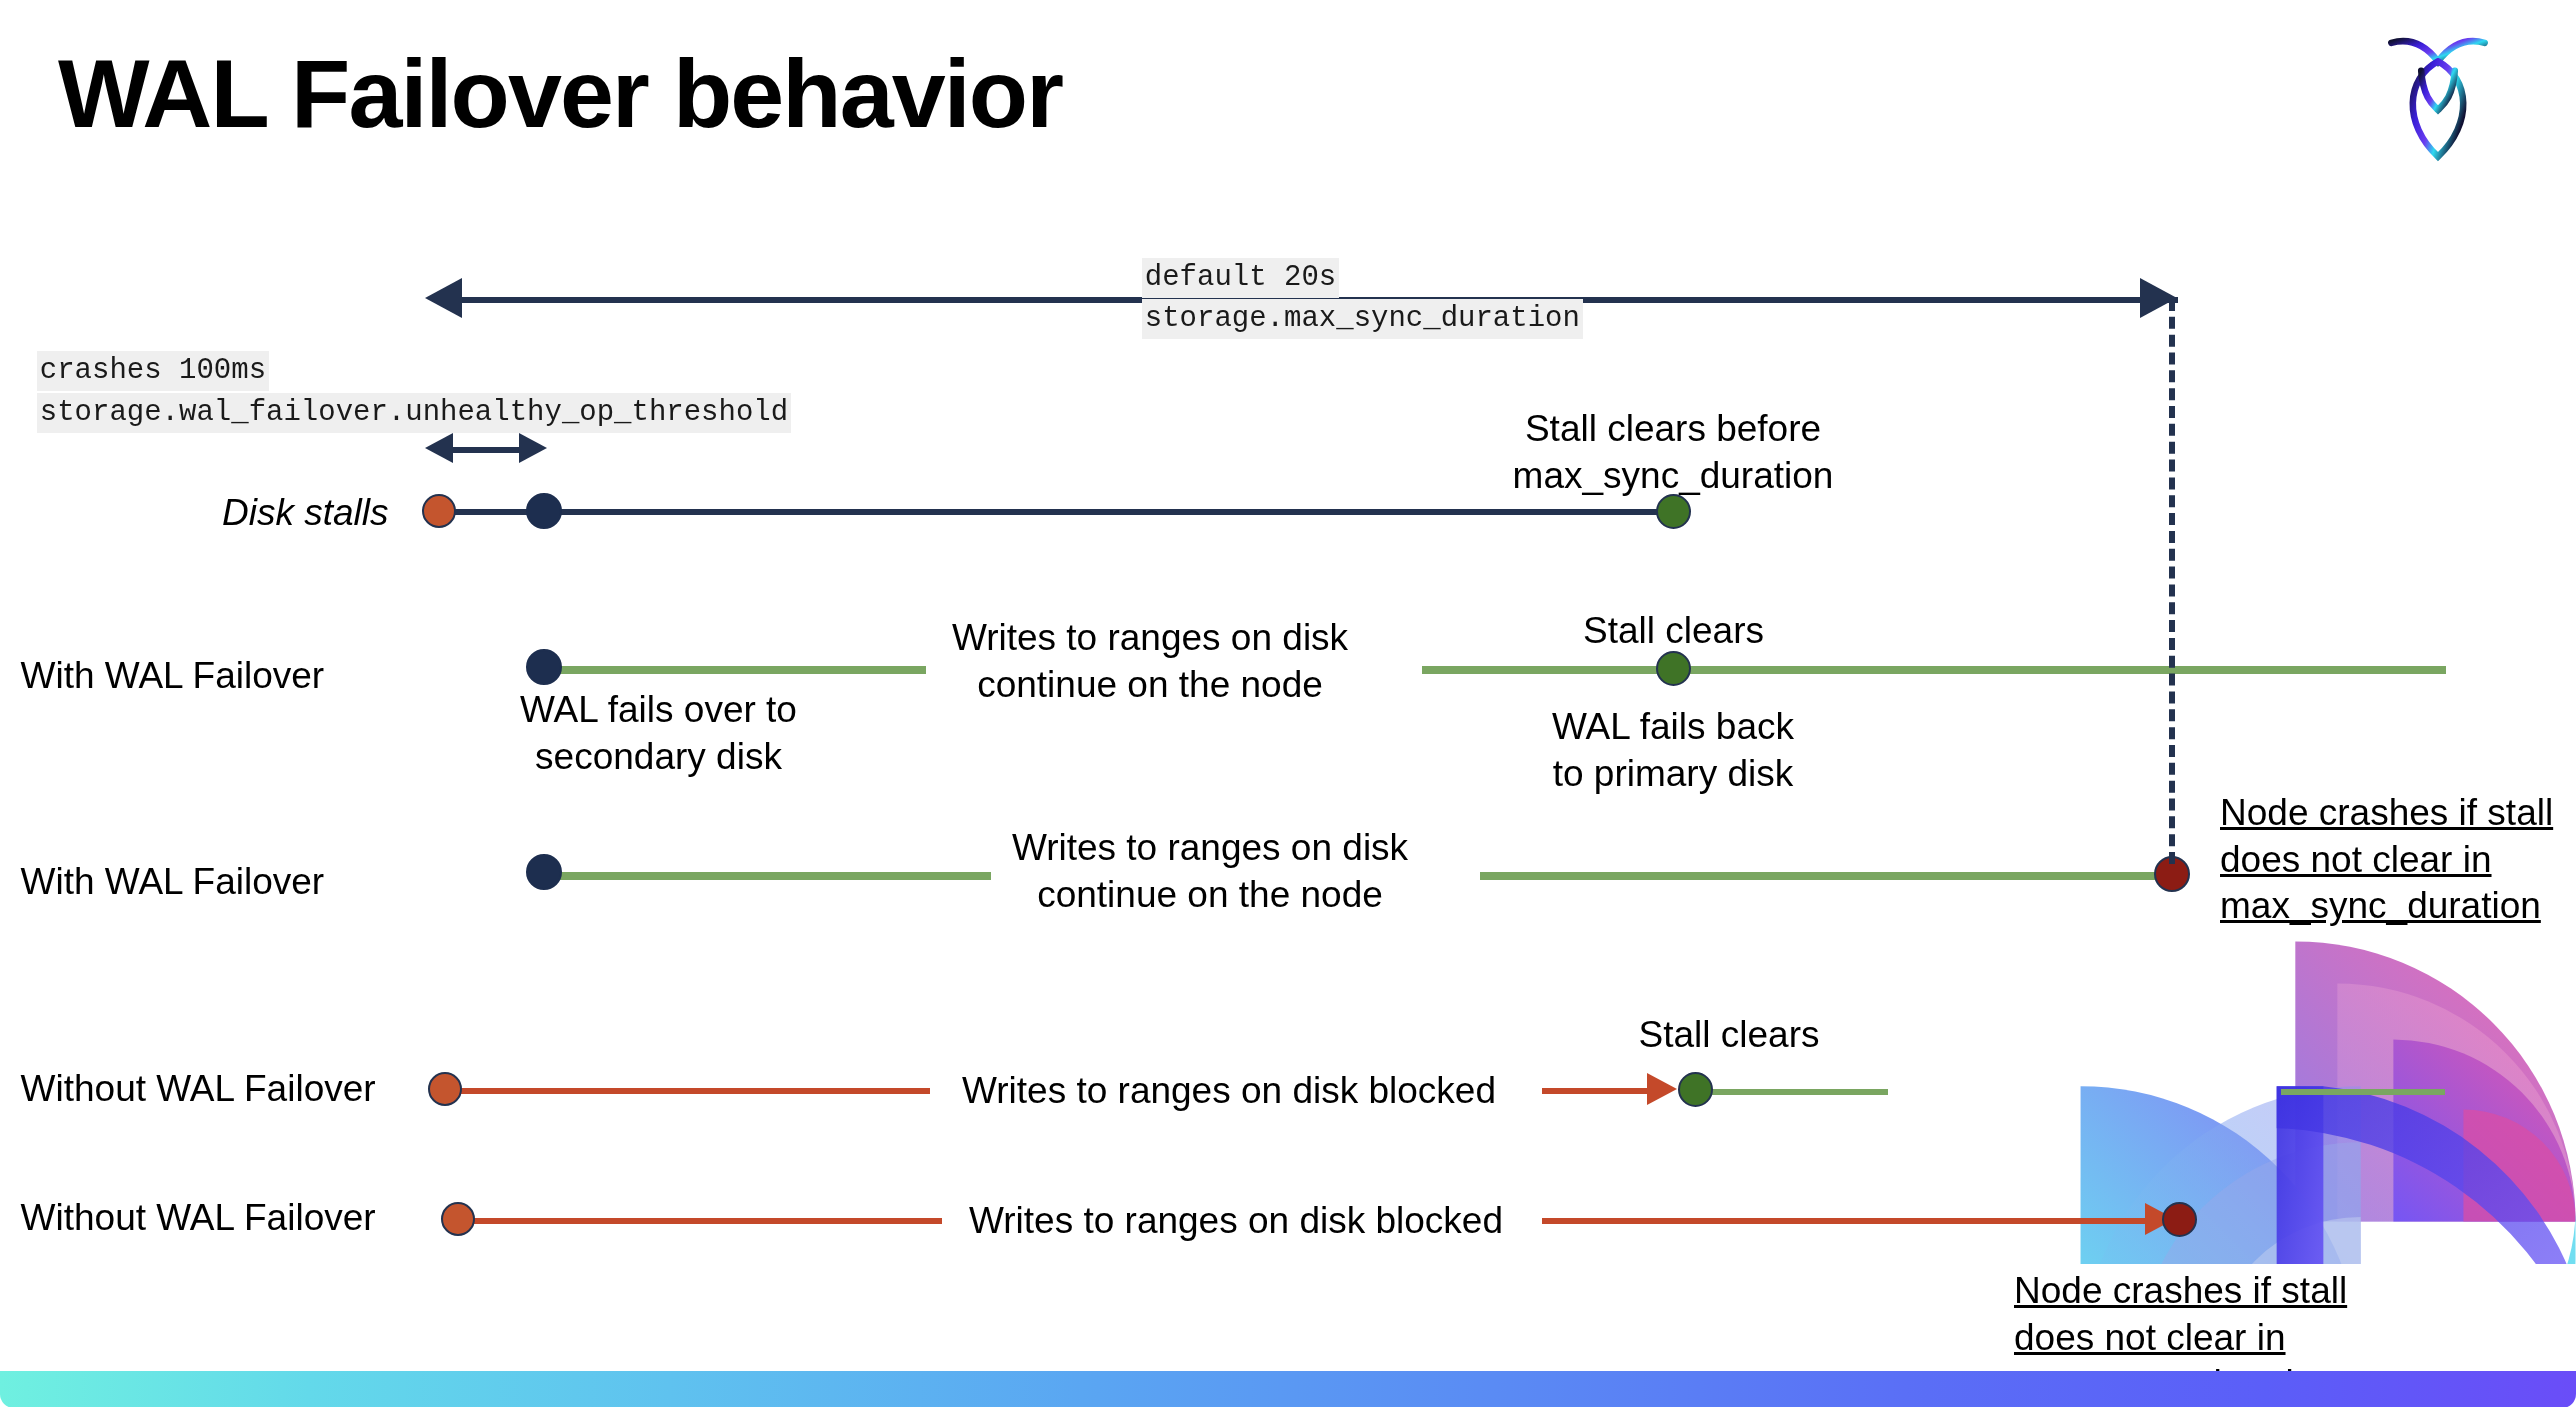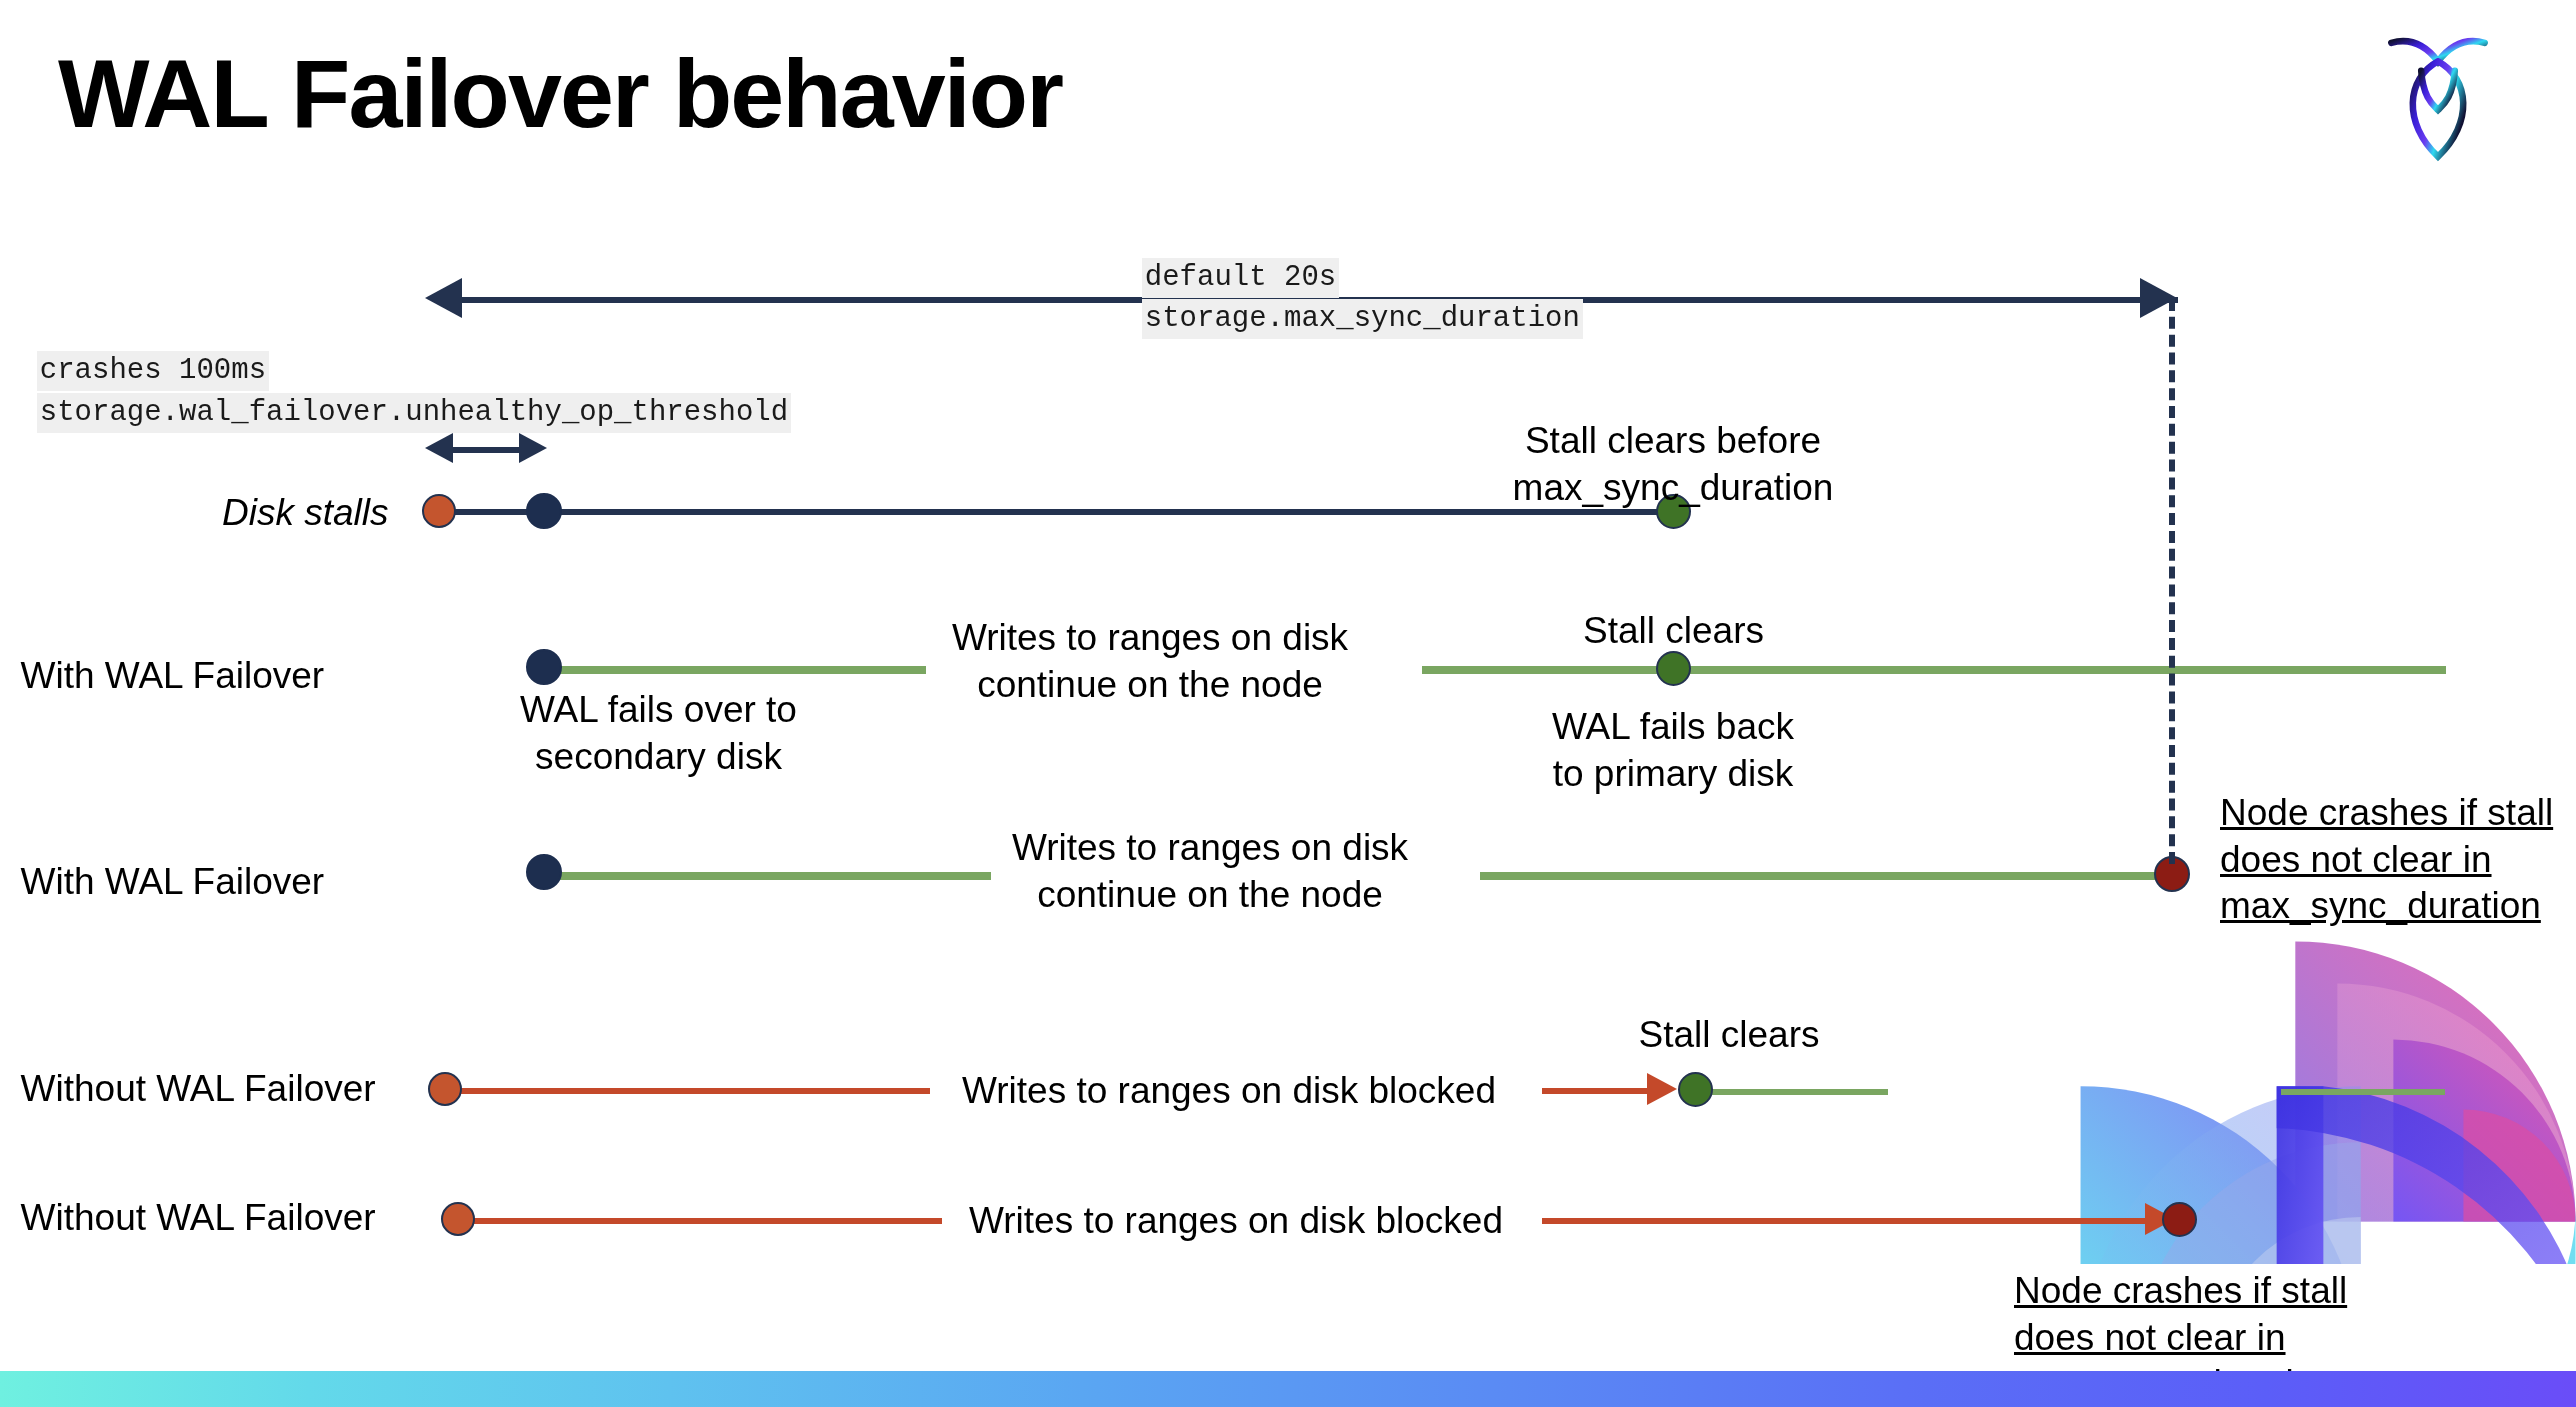--- a/index.html
+++ b/index.html
@@ -9,20 +9,21 @@
   }
   body {
     font-family: "Liberation Sans", sans-serif;
   }
   #slide {
     position: relative;
     width: 2576px;
     height: 1408px;
     background: #ffffff;
     overflow: hidden;
+    border-radius: 14px;
   }
 
   
   #slide-title {
     position: absolute;
     left: 58px;
     top: 45px;
     font-size: 97px;
     font-weight: bold;
     letter-spacing: -1.9px;
@@ -208,21 +209,21 @@
   <div class="arrow-head ah-right-navy-sm" style="left:519px; top:433px;"></div>
 
   <div class="row-label" style="left:222px; top:493px;font-style:italic;">Disk stalls</div>
 
   <div class="hline navy-line" style="left:439px; top:509px; width:1234px;"></div>
 
   <div class="dot dot-orange" style="left:422px; top:494px; width:34px; height:34px;"></div>
   <div class="dot dot-navy" style="left:526px; top:493px; width:36px; height:36px;"></div>
   <div class="dot dot-green" style="left:1656px; top:494px; width:35px; height:35px;"></div>
 
-  <div class="annot" style="left:1472px; top:418px; width:402px;">Stall clears before
+  <div class="annot" style="left:1472px; top:406px; width:402px;">Stall clears before
 max_sync_duration</div>
 
   <div class="row-label" style="left:20.6px; top:656px;">With WAL Failover</div>
 
   <div class="hline green-line" style="left:547px; top:666px; width:379px;"></div>
   <div class="hline green-line" style="left:1422px; top:666px; width:1024px;"></div>
 
   <div class="dot dot-navy" style="left:526px; top:649px; width:36px; height:36px;"></div>
   <div class="dot dot-green" style="left:1656px; top:651px; width:35px; height:35px;"></div>
 

